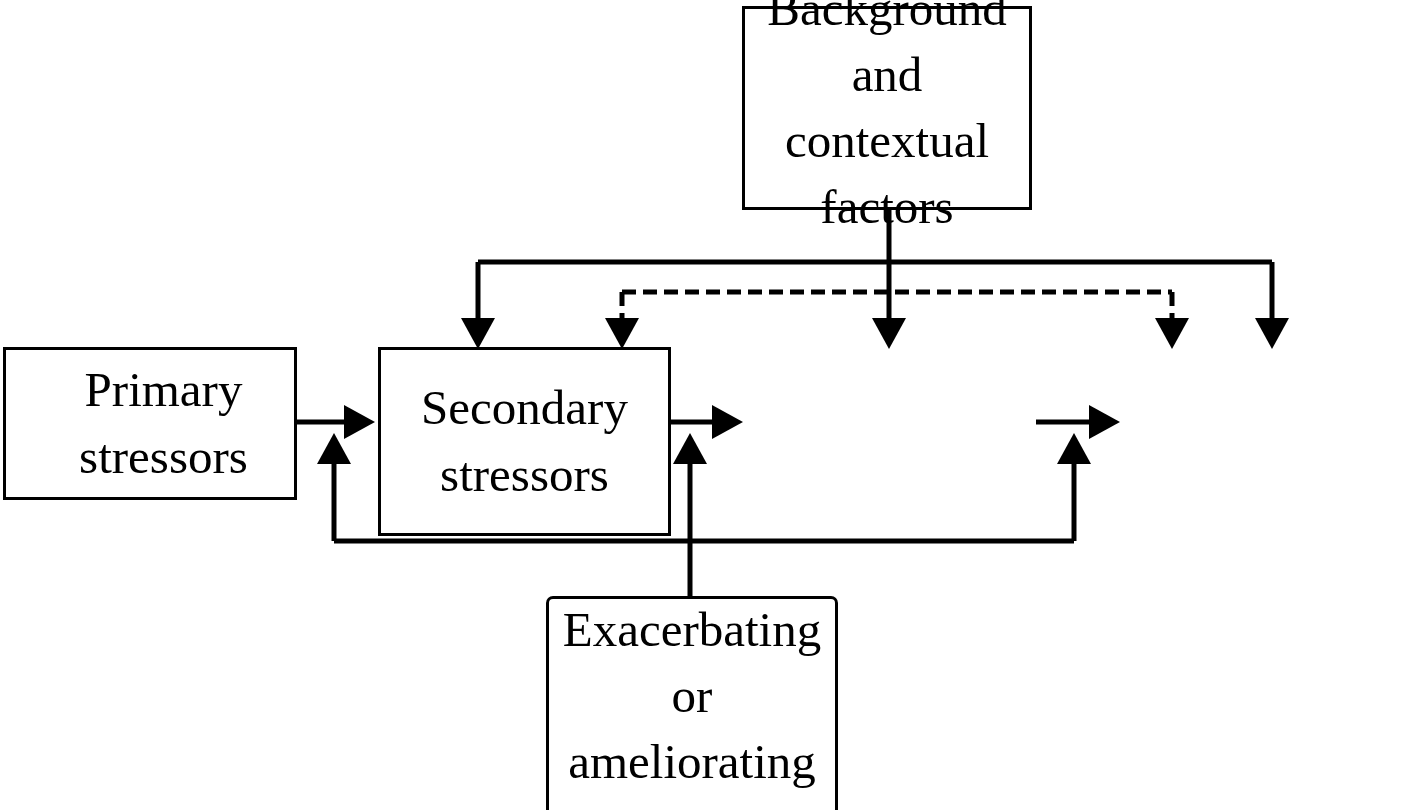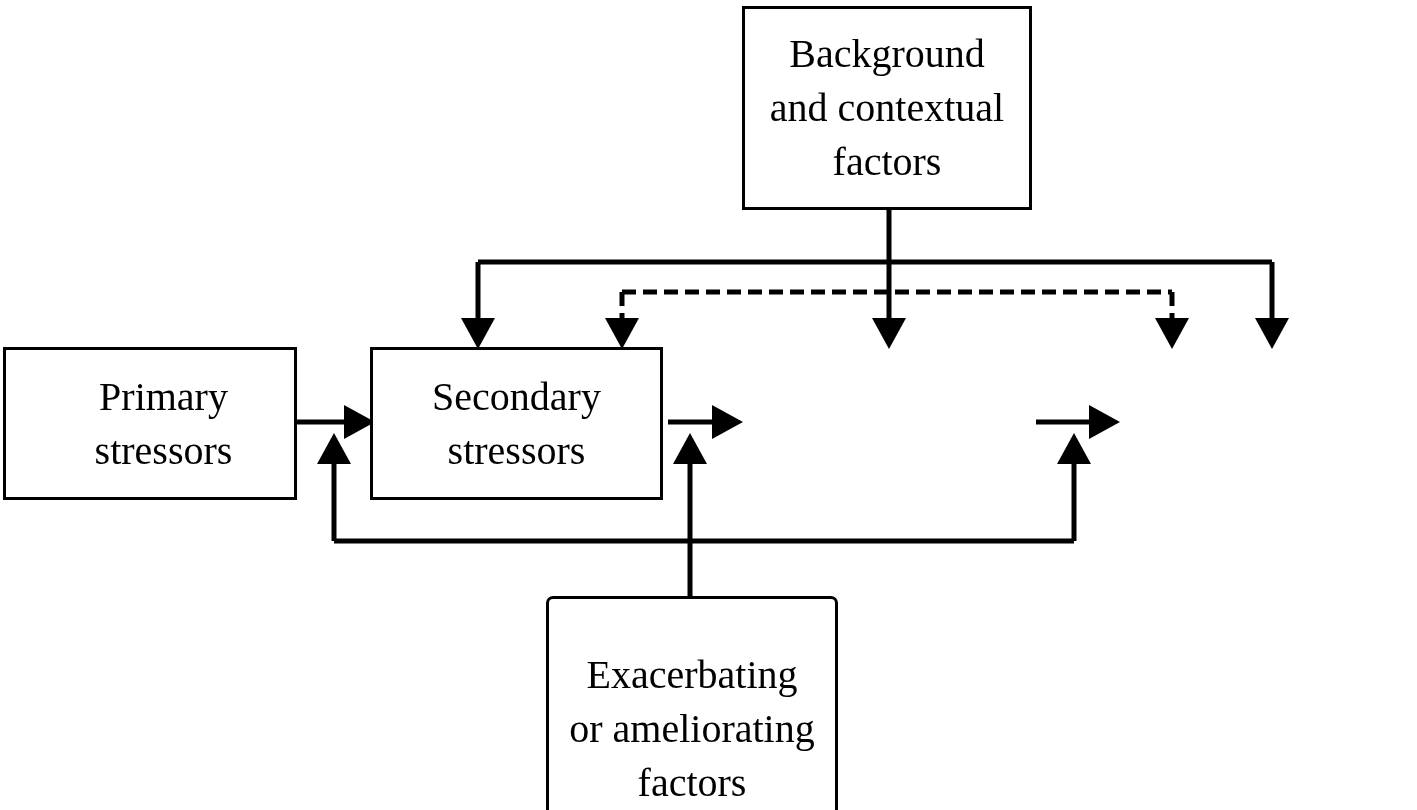--- a/index.html
+++ b/index.html
@@ -18,21 +18,21 @@
   .node {
     position: absolute;
     box-sizing: border-box;
     border: 3px solid #000000;
     background: #ffffff;
     display: flex;
     align-items: center;
     justify-content: center;
     text-align: center;
     color: #000000;
-    font-size: 40px;
+    font-size: 49px;
     line-height: 1.35;
     z-index: 3;
   }
   .node .label {
     display: block;
     padding: 0 6px;
     white-space: pre-line;
   }
   svg#wires {
     position: absolute;
@@ -134,21 +134,21 @@
     <span class="label">Background
 and contextual
 factors</span>
   </div>
 
   <div class="node" style="left:3px; top:347px; width:294px; height:153px;padding-left:27px;">
     <span class="label">Primary
 stressors</span>
   </div>
 
-  <div class="node" style="left:370px; top:347px; width:293px; height:153px;">
+  <div class="node" style="left:378px; top:347px; width:293px; height:189px;">
     <span class="label">Secondary
 stressors</span>
   </div>
 
 
 
   <div class="node" style="left:546px; top:596px; width:292px; height:266px;border-radius:7px;">
     <span class="label">Exacerbating
 or ameliorating
 factors</span>

